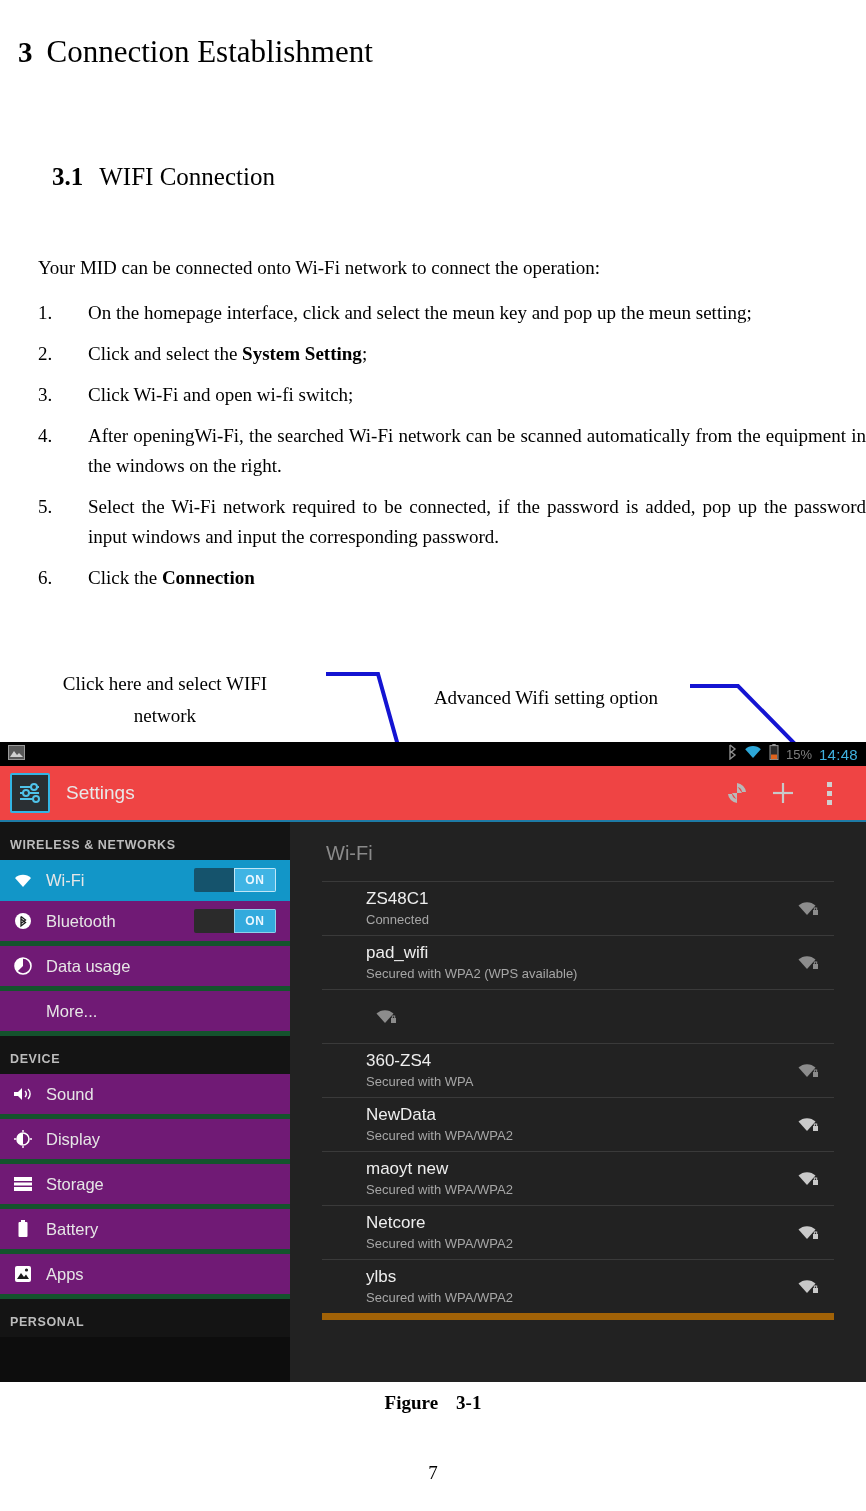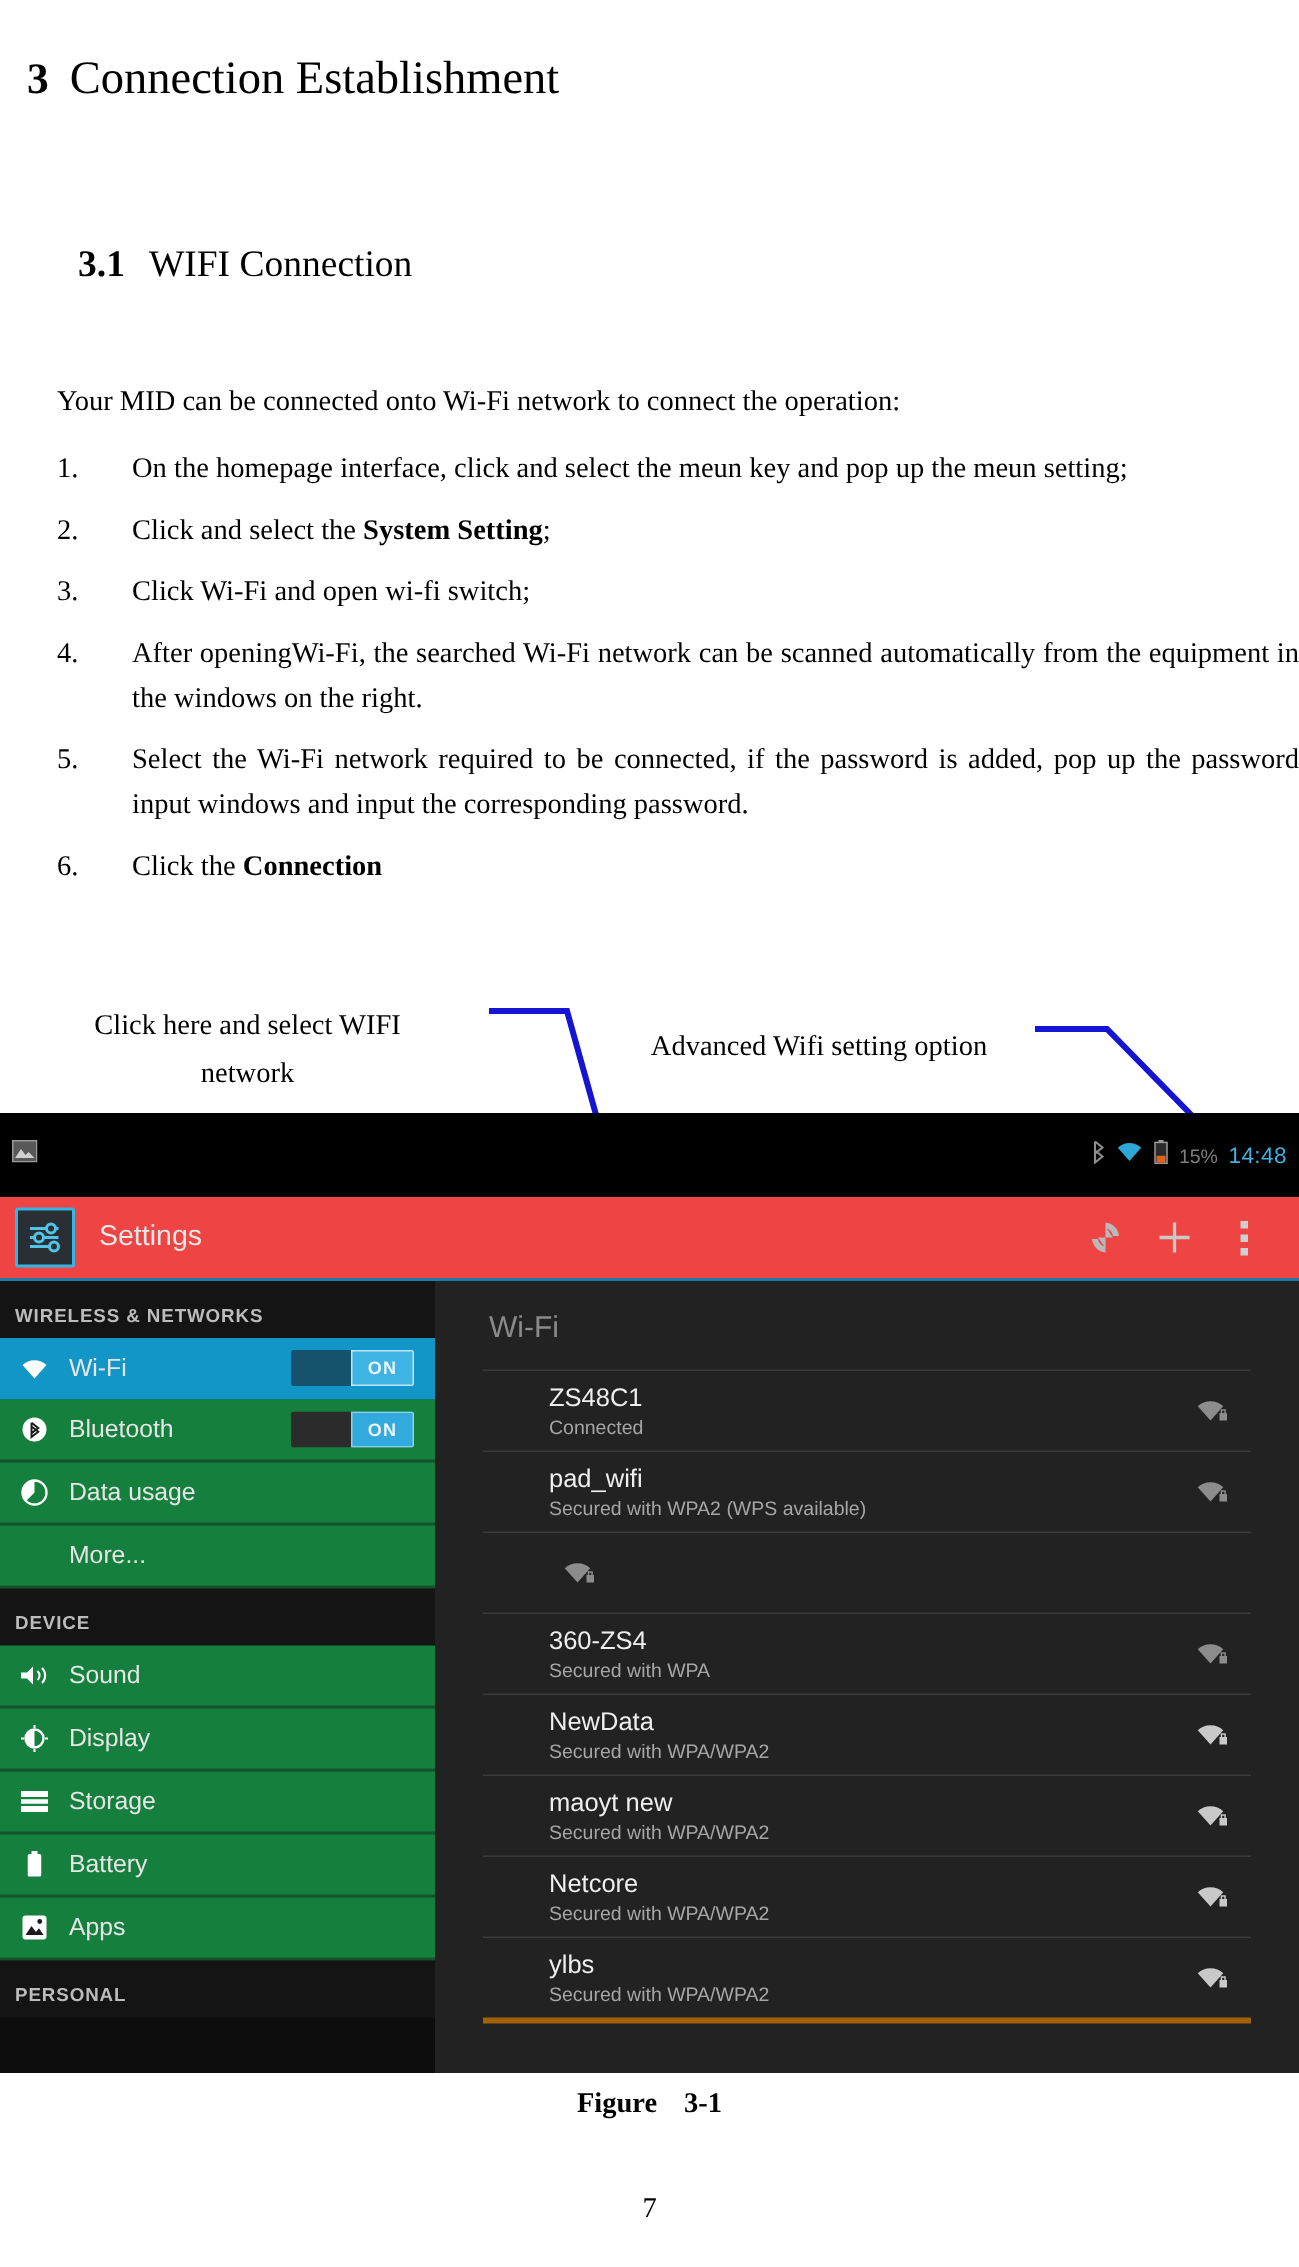--- a/index.html
+++ b/index.html
@@ -123,21 +123,21 @@
     overflow: hidden;
   }
 
   
   .statusbar {
     position: relative;
     height: 24px;
     background: #000000;
     display: flex;
     align-items: center;
-    padding: 16px 8px;
+    padding: 0 8px;
   }
   .statusbar .left-icons {
     display: flex;
     align-items: center;
     gap: 6px;
   }
   .statusbar .spacer { flex: 1 1 auto; }
   .statusbar .right-icons {
     display: flex;
     align-items: center;
@@ -222,22 +222,22 @@
     font-weight: bold;
     letter-spacing: 0.6px;
     padding: 16px 0 8px 10px;
     background: #141414;
   }
   .setting-row {
     display: flex;
     align-items: center;
     height: 40px;
     padding: 0 8px 0 10px;
-    border-bottom: 2px solid #14532d;
-    background: #15803d;
+    border-bottom: 5px solid #14532d;
+    background: #701a75;
   }
   .setting-row.selected {
     background: #1296c8;
     border-bottom: 1px solid #1296c8;
   }
   .setting-row .s-icon {
     width: 26px;
     flex: 0 0 26px;
     display: flex;
     align-items: center;
@@ -299,21 +299,21 @@
   }
   .network-row {
     display: flex;
     align-items: center;
     height: 53px;
     margin: 0 32px 0 32px;
     border-top: 1px solid #3a3a3a;
     padding-left: 44px;
     padding-right: 6px;
   }
-  .network-row:last-child { border-bottom: 4px solid #a16207; }
+  .network-row:last-child { border-bottom: 7px solid #a16207; }
   .network-text { flex: 1 1 auto; }
   .network-name {
     color: #eeeeee;
     font-size: 17px;
     line-height: 22px;
   }
   .network-sub {
     color: #a6a6a6;
     font-size: 13px;
     line-height: 18px;

